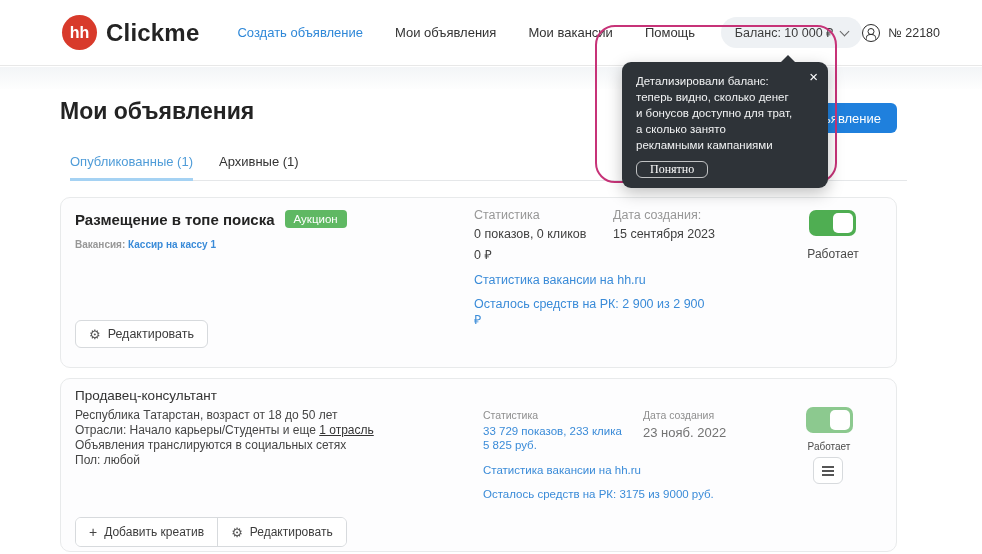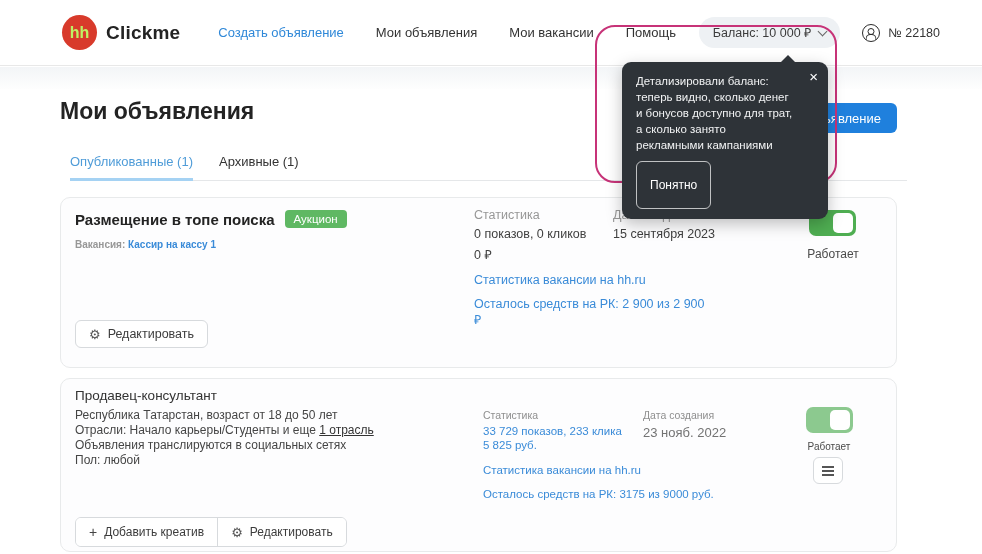--- a/index.html
+++ b/index.html
@@ -4,27 +4,27 @@
 <style>
   * { margin:0; padding:0; box-sizing:border-box; }
   html,body { background:#fff; }
   .screen{ position:relative; width:982px; height:554px; overflow:hidden; background:#fff;
            font-family:"Liberation Sans", sans-serif; color:#333; }
 
   
   .header{ position:absolute; top:0; left:0; width:100%; height:66px; background:#fff;
            border-bottom:1px solid #e8e8e8; display:flex; align-items:center; padding:0 42px 0 62px; z-index:2;}
   .logo{ display:flex; align-items:center; gap:9px; cursor:pointer; }
-  .logo-circle{ width:35px; height:35px; border-radius:50%; background:#d83a2b; color:#bef264;
+  .logo-circle{ width:35px; height:35px; border-radius:50%; background:#d83a2b; color:#ffffff;
                 display:flex; align-items:center; justify-content:center; font-weight:bold; font-size:16px; }
-  .brand{ font-size:19px; font-weight:bold; color:#232323; letter-spacing:.2px; }
+  .brand{ font-size:24px; font-weight:bold; color:#232323; letter-spacing:.2px; }
   .nav{ display:flex; align-items:center; gap:32px; margin-left:38px; }
   .nav a{ font-size:13px; color:#333; text-decoration:none; cursor:pointer; }
   .nav a.active{ color:#2f88d8; }
-  .header-right{ margin-left:auto; display:flex; align-items:center; gap:22px; }
+  .header-right{ margin-left:auto; display:flex; align-items:center; }
   .balance-pill{ background:#eef1f4; border:none; border-radius:16px; padding:7px 14px; font-size:12.5px;
                  color:#3c3c3c; display:flex; align-items:center; gap:8px; cursor:pointer; font-family:inherit;}
   .chev{ width:7px; height:7px; border-right:1.5px solid #666; border-bottom:1.5px solid #666;
          transform:rotate(45deg); margin-top:-3px; }
   .account{ display:flex; align-items:center; gap:8px; cursor:pointer; }
   .person-icon{ position:relative; width:18px; height:18px; border:1.6px solid #2b2b2b; border-radius:50%; }
   .person-icon::before{ content:""; position:absolute; top:3px; left:50%; transform:translateX(-50%);
          width:5px; height:5px; border-radius:50%; border:1.4px solid #2b2b2b; }
   .person-icon::after{ content:""; position:absolute; bottom:1px; left:50%; transform:translateX(-50%);
          width:9px; height:5px; border:1.4px solid #2b2b2b; border-bottom:none; border-radius:5px 5px 0 0; }
@@ -92,21 +92,21 @@
                    border:2px solid #c73378; border-radius:20px; z-index:18; pointer-events:none; }
   .coachmark{ position:absolute; left:622px; top:62px; width:206px; background:#2e3338; border-radius:9px;
               z-index:20; padding:11px 14px 10px 14px; box-shadow:0 5px 16px rgba(0,0,0,.25); }
   .coach-arrow{ position:absolute; top:-7px; left:158px; width:0; height:0;
                 border-left:8px solid transparent; border-right:8px solid transparent;
                 border-bottom:8px solid #2e3338; }
   .coach-close{ position:absolute; top:7px; right:10px; background:none; border:none; color:#fff;
                 font-size:15px; cursor:pointer; line-height:1; font-family:inherit; }
   .coach-text{ color:#f2f3f4; font-size:11.5px; line-height:16px; padding-right:18px; }
   .coach-btn{ margin-top:8px; background:transparent; border:1px solid rgba(255,255,255,.7); color:#fff;
-              border-radius:6px; padding:16px 13px; font-size:12px; cursor:pointer; font-family:Liberation Sans, sans-serif; }
+              border-radius:6px; padding:0 13px; font-size:12px; cursor:pointer; font-family:Liberation Serif, serif; }
 </style>
 </head>
 <body>
 
 <div class="screen">
 
   <div class="header">
     <div class="logo">
       <span class="logo-circle">
           <span>hh</span>

